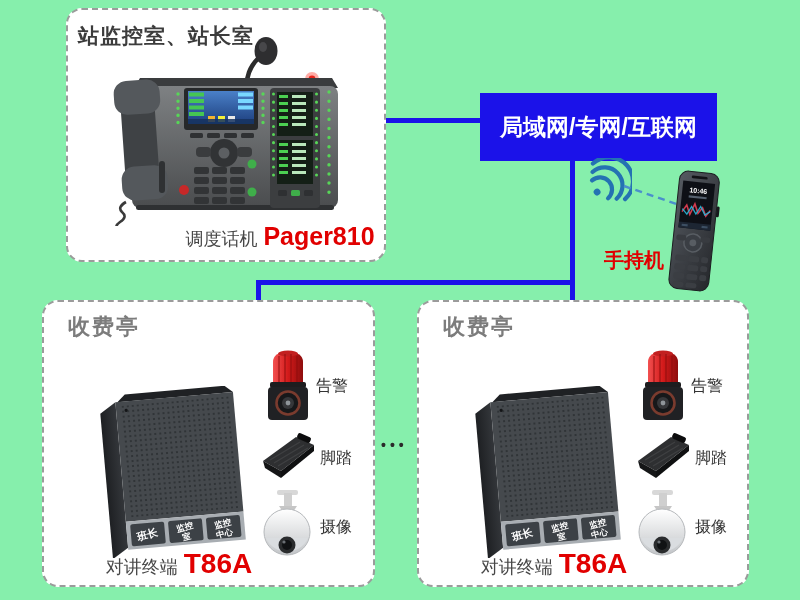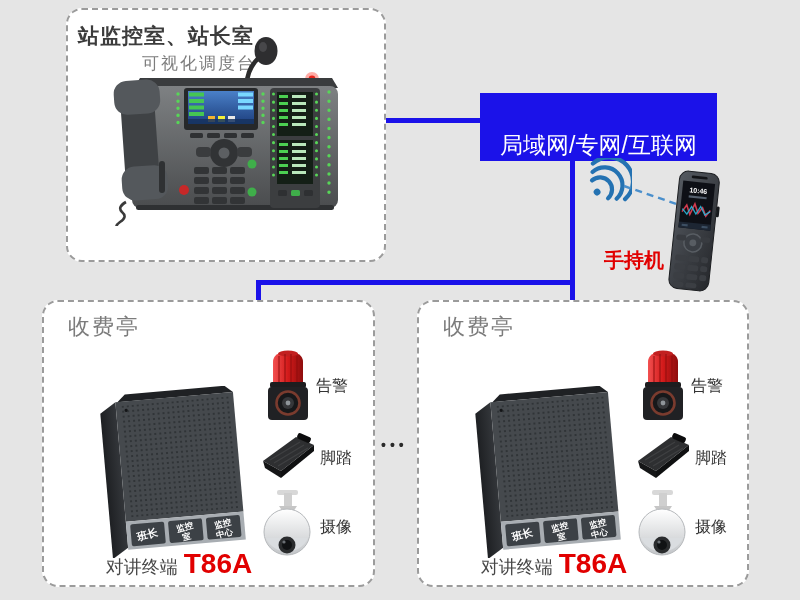--- a/index.html
+++ b/index.html
@@ -1,28 +1,28 @@
 <!DOCTYPE html>
 <html><head>
 <meta charset="utf-8">
 <style>
   *{margin:0;padding:0;box-sizing:border-box}
   html,body{background:#fff}
   body{font-family:"Liberation Sans","DejaVu Sans",sans-serif}
-  .stage{position:relative;width:800px;height:600px;background:#e5e5e5;overflow:hidden}
+  .stage{position:relative;width:800px;height:600px;background:#86efac;overflow:hidden}
   .abs{position:absolute}
   .dashed-box{border:2px dashed #9b9b9b;border-radius:16px;background:#fff}
   .room-title{font-size:21px;font-weight:bold;color:#3c3c3c;letter-spacing:1px;white-space:nowrap}
   .room-subtitle{font-size:17px;color:#7d7d7d;letter-spacing:2px;white-space:nowrap}
-  .booth-title{font-size:22px;font-weight:normal;color:#7c7c7c;letter-spacing:2px}
+  .booth-title{font-size:22px;font-weight:bold;color:#7c7c7c;letter-spacing:2px}
   .device-label{font-size:18px;color:#474747;white-space:nowrap}
   .device-model{font-size:25px;font-weight:bold;color:#e10000;margin-left:6px;white-space:nowrap}
   .device-model.small{font-size:28px}
-  .banner{background:#1b12e9;color:#ffffff;display:flex;align-items:flex-end;justify-content:center;
-          font-size:23px;font-weight:normal;white-space:nowrap}
+  .banner{background:#1b12e9;color:#ffffff;display:flex;align-items:center;justify-content:center;
+          font-size:23px;font-weight:bold;white-space:nowrap}
   .blue-line{background:#1b12e9}
   .acc-label{font-size:16px;color:#333333;white-space:nowrap}
   .handheld-label{font-size:20px;font-weight:bold;color:#e10000;white-space:nowrap}
   .dots{font-size:14px;font-weight:bold;color:#2a2a2a;letter-spacing:4px;white-space:nowrap}
   svg{display:block}
   svg text{font-family:"Liberation Sans","DejaVu Sans",sans-serif}
 </style>
 </head>
 <body>
 
@@ -57,21 +57,20 @@
       <rect width="5" height="5" fill="#45494d"></rect>
       <circle cx="2" cy="2" r="1" fill="#292c2f"></circle>
     </pattern>
   </defs>
 </svg>
 
 <div class="stage">
 
   <div class="abs dashed-box" style="left:66px;top:8px;width:320px;height:254px">
     <div class="abs room-title" style="left:10px;top:12px">站监控室、站长室</div>
-    <div class="abs room-subtitle" style="left:74px;top:42px">可视化调度台</div>
 
     <svg class="abs" style="left:28px;top:16px" width="260" height="200" viewBox="0 0 260 200">
 
       <path d="M151,70 C148,52 155,38 164,31" stroke="#2c2c2c" stroke-width="4.5" fill="none"></path>
       <ellipse cx="170" cy="25" rx="11.5" ry="14" fill="#2e2e30"></ellipse>
       <ellipse cx="167" cy="21" rx="4" ry="5" fill="#47474a"></ellipse>
 
       <circle cx="216" cy="53" r="7" fill="#ff5a4d" opacity="0.5"></circle>
       <circle cx="216" cy="53" r="3.4" fill="#e8241a"></circle>
 
@@ -162,20 +161,23 @@
       </g>
       <line x1="177.5" y1="68" x2="177.5" y2="156" stroke="#57d657" stroke-width="3" stroke-dasharray="0.1 8" stroke-linecap="round"></line>
       <line x1="220.5" y1="68" x2="220.5" y2="156" stroke="#57d657" stroke-width="3" stroke-dasharray="0.1 8" stroke-linecap="round"></line>
       <rect x="182" y="164" width="9" height="6" rx="1.5" fill="#2e3032"></rect>
       <rect x="195" y="164" width="9" height="6" rx="1.5" fill="#3fae4a"></rect>
       <rect x="208" y="164" width="9" height="6" rx="1.5" fill="#2e3032"></rect>
 
       <line x1="233" y1="66" x2="233" y2="175" stroke="#57d657" stroke-width="3.4" stroke-dasharray="0.1 9" stroke-linecap="round"></line>
     </svg>
 
+    <div class="abs" style="left:112px;top:212px;width:200px;text-align:center">
+      <span class="device-label">调度话机</span><span class="device-model">Pager810</span>
+    </div>
   </div>
 
   <div class="abs blue-line" style="left:386px;top:118px;width:94px;height:5px"></div>
   <div class="abs banner" style="left:480px;top:93px;width:237px;height:68px">
     <span>局域网/专网/互联网</span>
   </div>
   <div class="abs blue-line" style="left:570px;top:161px;width:5px;height:141px"></div>
   <div class="abs blue-line" style="left:256px;top:280px;width:319px;height:5px"></div>
   <div class="abs blue-line" style="left:256px;top:280px;width:5px;height:22px"></div>
 

